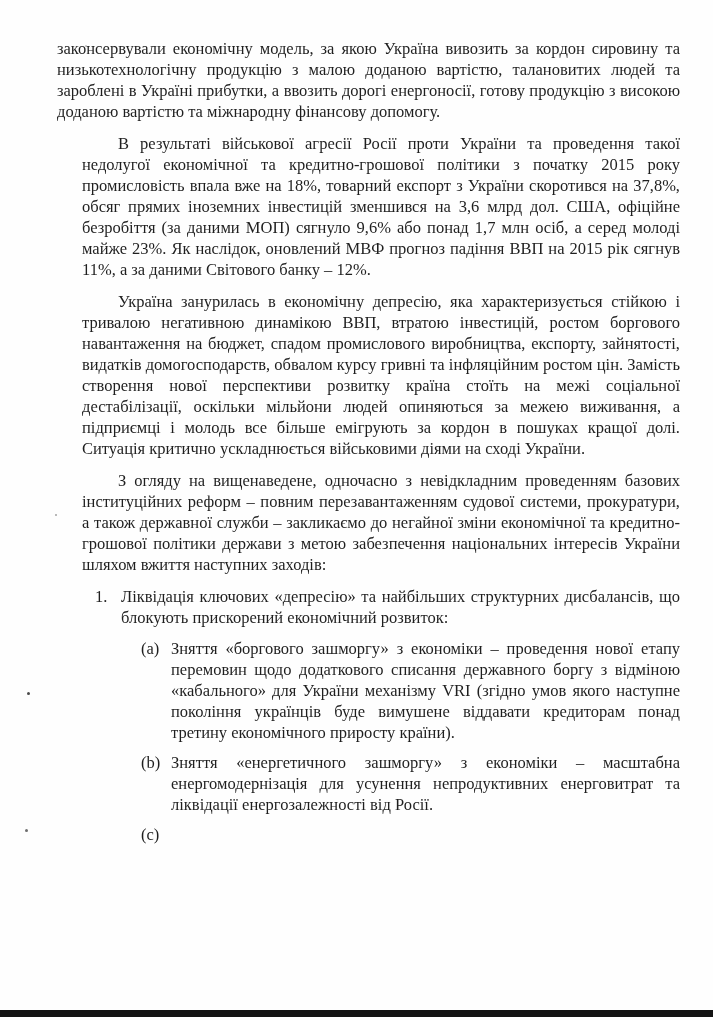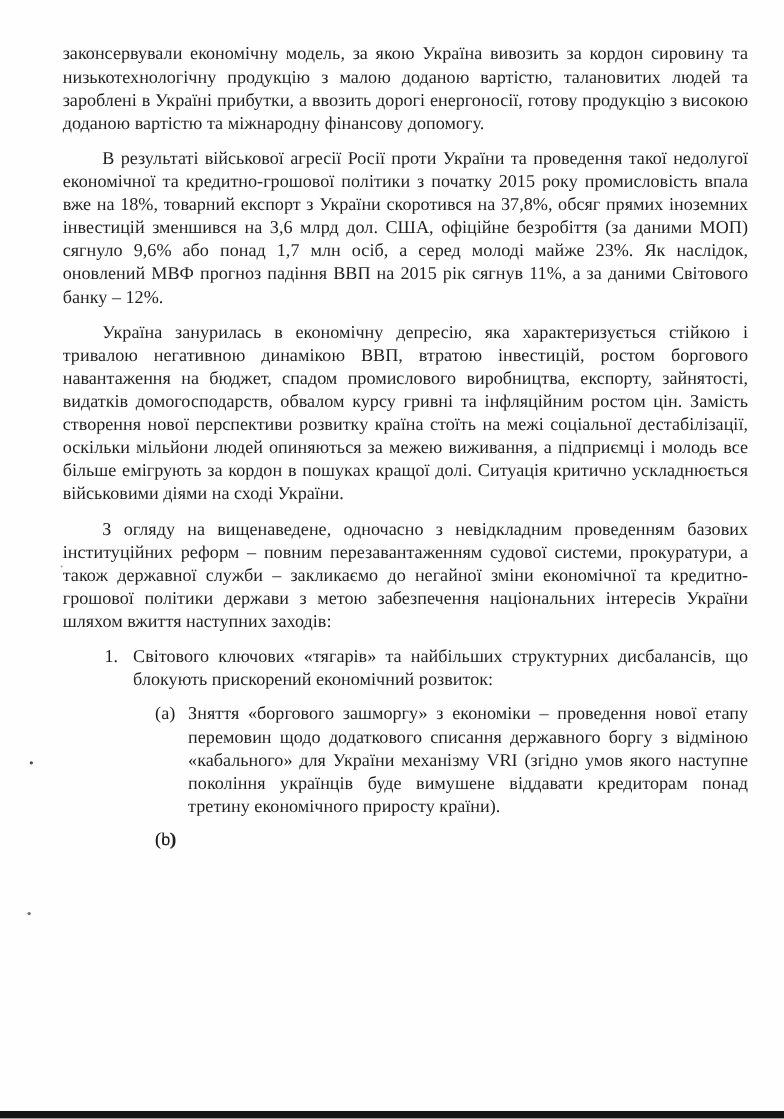--- a/index.html
+++ b/index.html
@@ -23,20 +23,21 @@
     right: 33px;
     font-size: 16.5px;
     line-height: 21px;
     text-align: justify;
   }
   .para {
     margin: 0 0 11px 0;
   }
   .para.indent {
     text-indent: 36px;
+    margin-left: 25px;
   }
   
   .li-l1 {
     position: relative;
     padding-left: 64px;
     margin: 0 0 10px 0;
   }
   .li-l1 > .marker {
     position: absolute;
     left: 38px;
@@ -85,30 +86,31 @@
     <p class="para">законсервували економічну модель, за якою Україна вивозить за кордон сировину та низькотехнологічну продукцію з малою доданою вартістю, талановитих людей та зароблені в Україні прибутки, а ввозить дорогі енергоносії, готову продукцію з високою доданою вартістю та міжнародну фінансову допомогу.</p>
 
     <p class="para indent">В результаті військової агресії Росії проти України та проведення такої недолугої економічної та кредитно-грошової політики з початку 2015 року промисловість впала вже на 18%, товарний експорт з України скоротився на 37,8%, обсяг прямих іноземних інвестицій зменшився на 3,6 млрд дол. США, офіційне безробіття (за даними МОП) сягнуло 9,6% або понад 1,7 млн осіб, а серед молоді майже 23%. Як наслідок, оновлений МВФ прогноз падіння ВВП на 2015 рік сягнув 11%, а за даними Світового банку – 12%.</p>
 
     <p class="para indent">Україна занурилась в економічну депресію, яка характеризується стійкою і тривалою негативною динамікою ВВП, втратою інвестицій, ростом боргового навантаження на бюджет, спадом промислового виробництва, експорту, зайнятості, видатків домогосподарств, обвалом курсу гривні та інфляційним ростом цін. Замість створення нової перспективи розвитку країна стоїть на межі соціальної дестабілізації, оскільки мільйони людей опиняються за межею виживання, а підприємці і молодь все більше емігрують за кордон в пошуках кращої долі. Ситуація критично ускладнюється військовими діями на сході України.</p>
 
     <p class="para indent">З огляду на вищенаведене, одночасно з невідкладним проведенням базових інституційних реформ – повним перезавантаженням судової системи, прокуратури, а також державної служби – закликаємо до негайної зміни економічної та кредитно-грошової політики держави з метою забезпечення національних інтересів України шляхом вжиття наступних заходів:</p>
 
     <div class="li-l1">
       <span class="marker">1.</span>
-      <span>Світового ключових «тягарів» та найбільших структурних дисбалансів, що блокують прискорений економічний розвиток:</span>
+      <span>Ліквідація ключових «депресію» та найбільших структурних дисбалансів, що блокують прискорений економічний розвиток:</span>
     </div>
 
     <div class="li-l2">
       <span class="marker">(a)</span>
       <span>Зняття «боргового зашморгу» з економіки – проведення нової етапу перемовин щодо додаткового списання державного боргу з відміною «кабального» для України механізму VRI (згідно умов якого наступне покоління українців буде вимушене віддавати кредиторам понад третину економічного приросту країни).</span>
     </div>
 
     <div class="li-l2">
       <span class="marker">(b)</span>
+      <span>Зняття «енергетичного зашморгу» з економіки – масштабна енергомодернізація для усунення непродуктивних енерговитрат та ліквідації енергозалежності від Росії.</span>
     </div>
 
     <div class="li-l2">
       <span class="marker">(c)</span>
     </div>
 
   </div>
 
   <div class="speck s1"></div>
   <div class="speck s2"></div>

